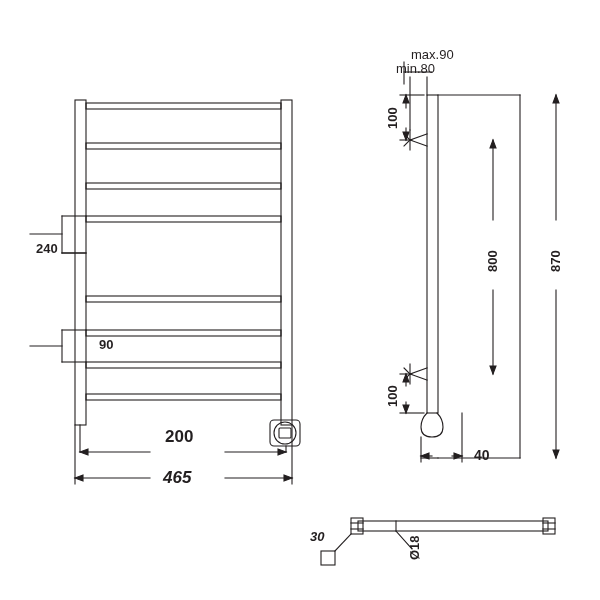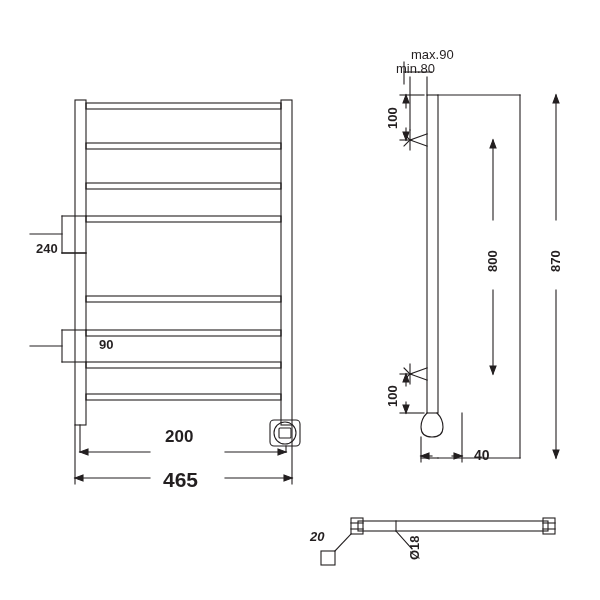--- a/index.html
+++ b/index.html
@@ -193,27 +193,27 @@
         <path d="M396 531 L412 549"></path>
         <path d="M396 521 L396 531"></path>
       </g>
 
     </g>
   </svg>
 
   <div class="dim-label" style="left:36px; top:242px; font-size:13px;">240</div>
   <div class="dim-label" style="left:52px; top:338px; font-size:13px;margin-left:47px;">90</div>
   <div class="dim-label" style="left:165px; top:428px; font-size:17px;">200</div>
-  <div class="dim-label" style="left:163px; top:469px; font-size:21px;">465</div>
+  <div class="dim-label" style="left:163px; top:469px; font-size:17px;font-style:italic;">465</div>
 
   <div class="dim-label small" style="left:411px; top:48px;">max.90</div>
   <div class="dim-label small" style="left:396px; top:62px;">min.80</div>
 
   <div class="dim-label rot90" style="left:386px; top:129px; font-size:13px;">100</div>
   <div class="dim-label rot90" style="left:386px; top:407px; font-size:13px;">100</div>
   <div class="dim-label rot90" style="left:486px; top:272px; font-size:13px;">800</div>
   <div class="dim-label rot90" style="left:549px; top:272px; font-size:13px;">870</div>
   <div class="dim-label" style="left:474px; top:448px; font-size:14px;">40</div>
 
-  <div class="dim-label" style="left:310px; top:530px; font-size:13px; font-style:italic;">20</div>
+  <div class="dim-label" style="left:310px; top:530px; font-size:13px; font-style:italic;">30</div>
   <div class="dim-label rot90" style="left:408px; top:560px; font-size:13px;">Ø18</div>
 
 </div>
 
 </body></html>

